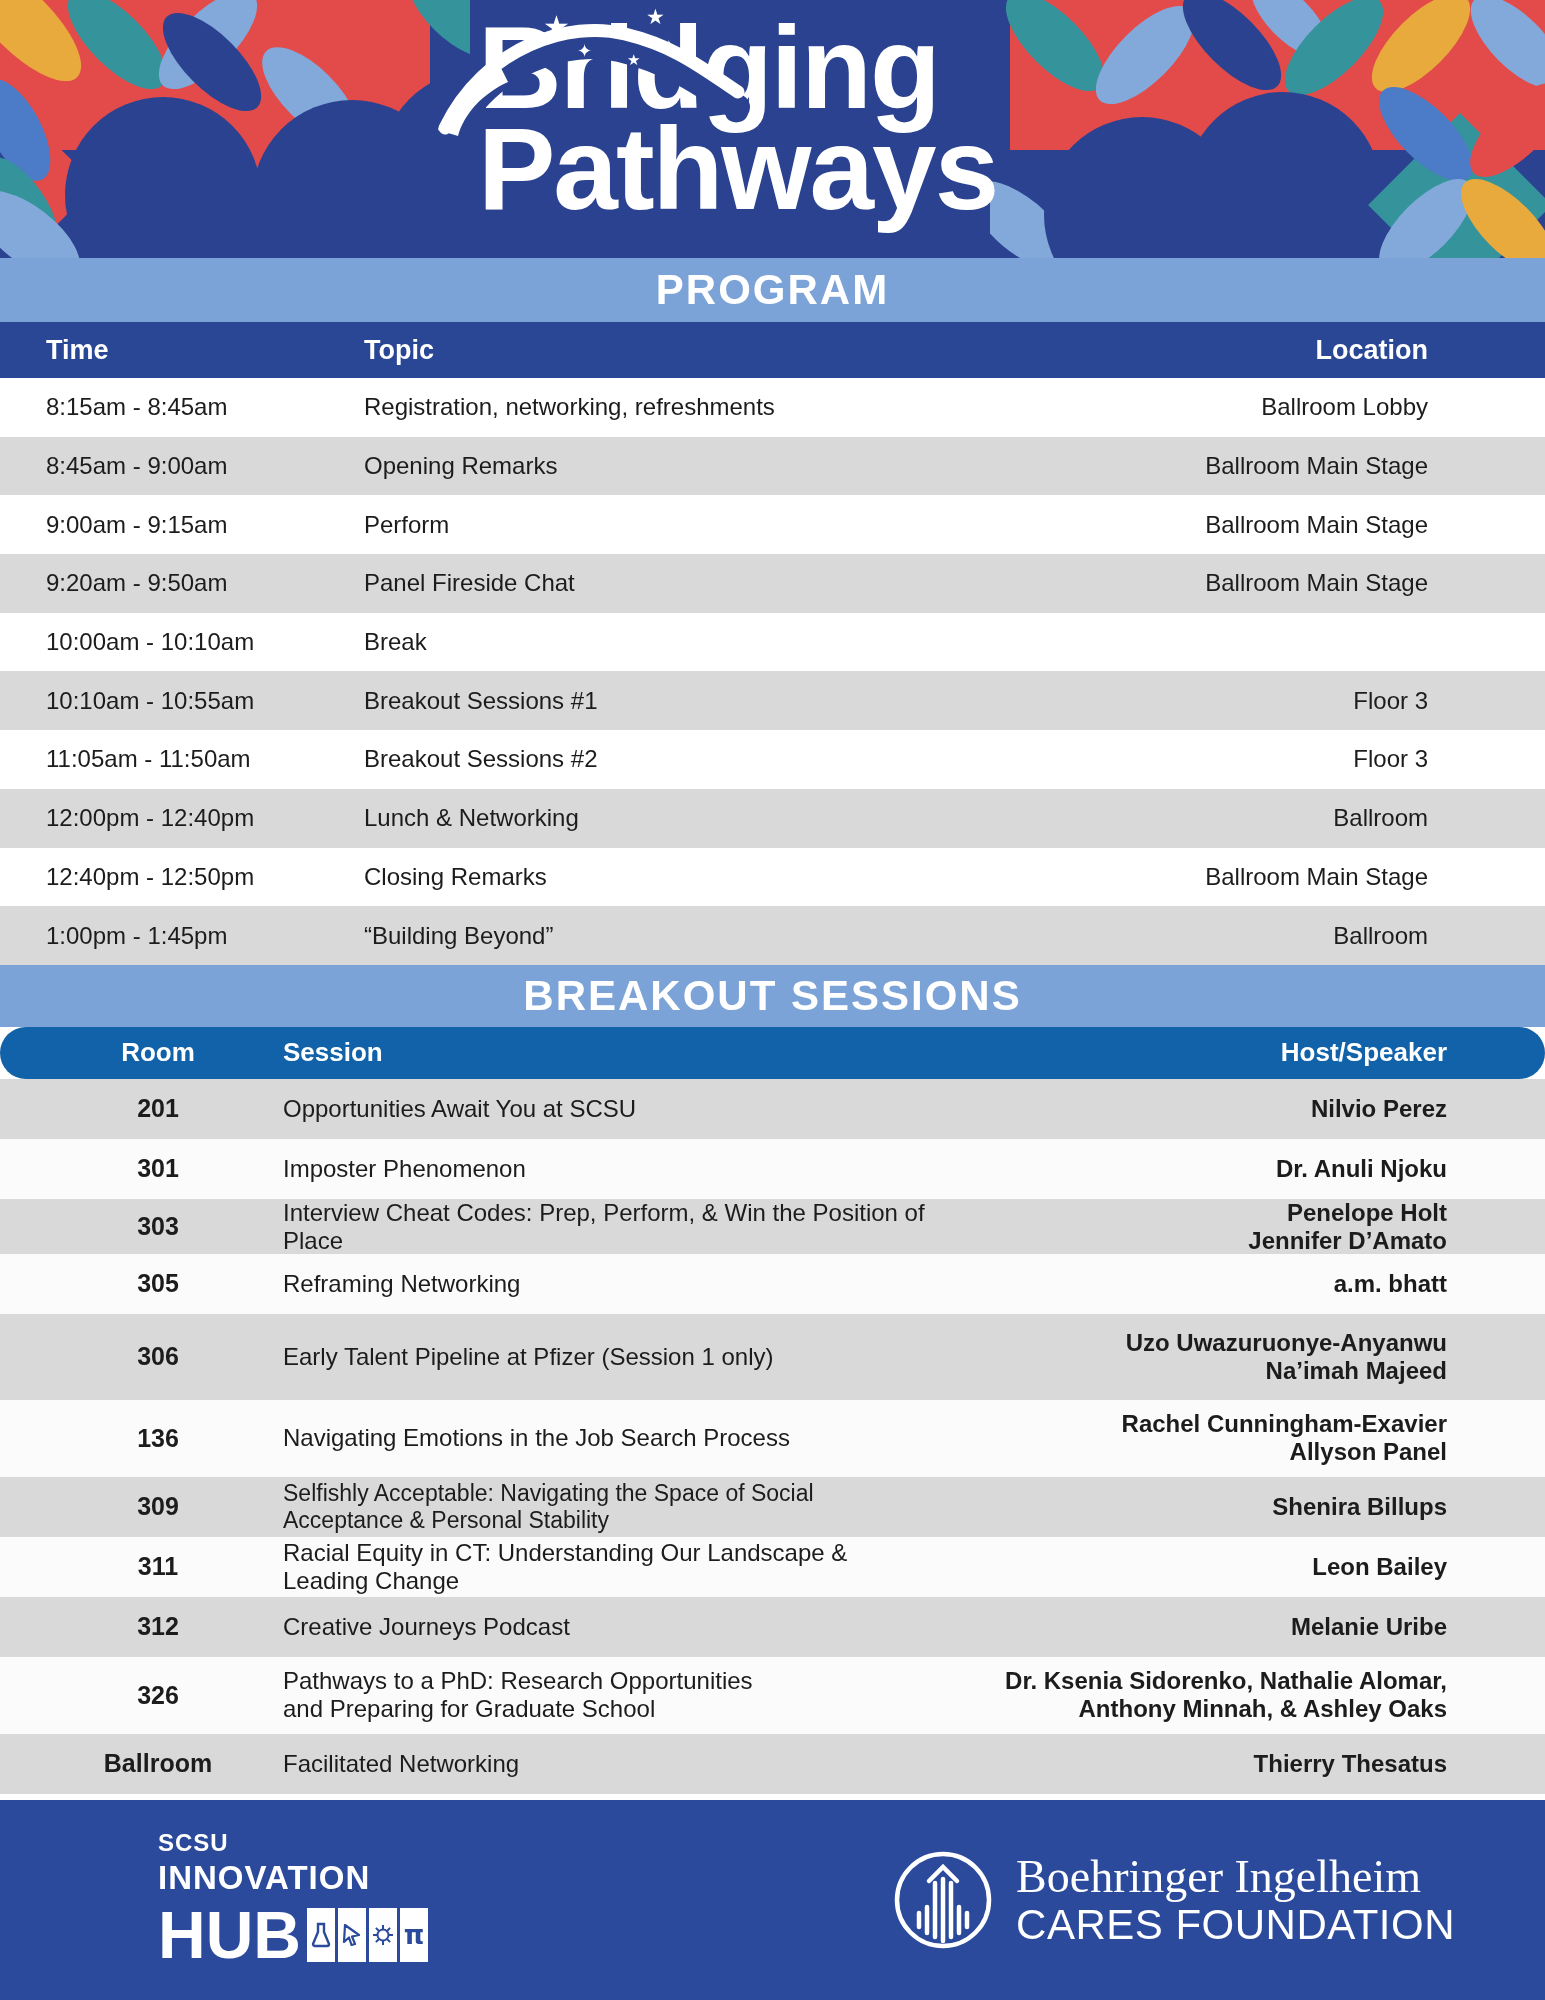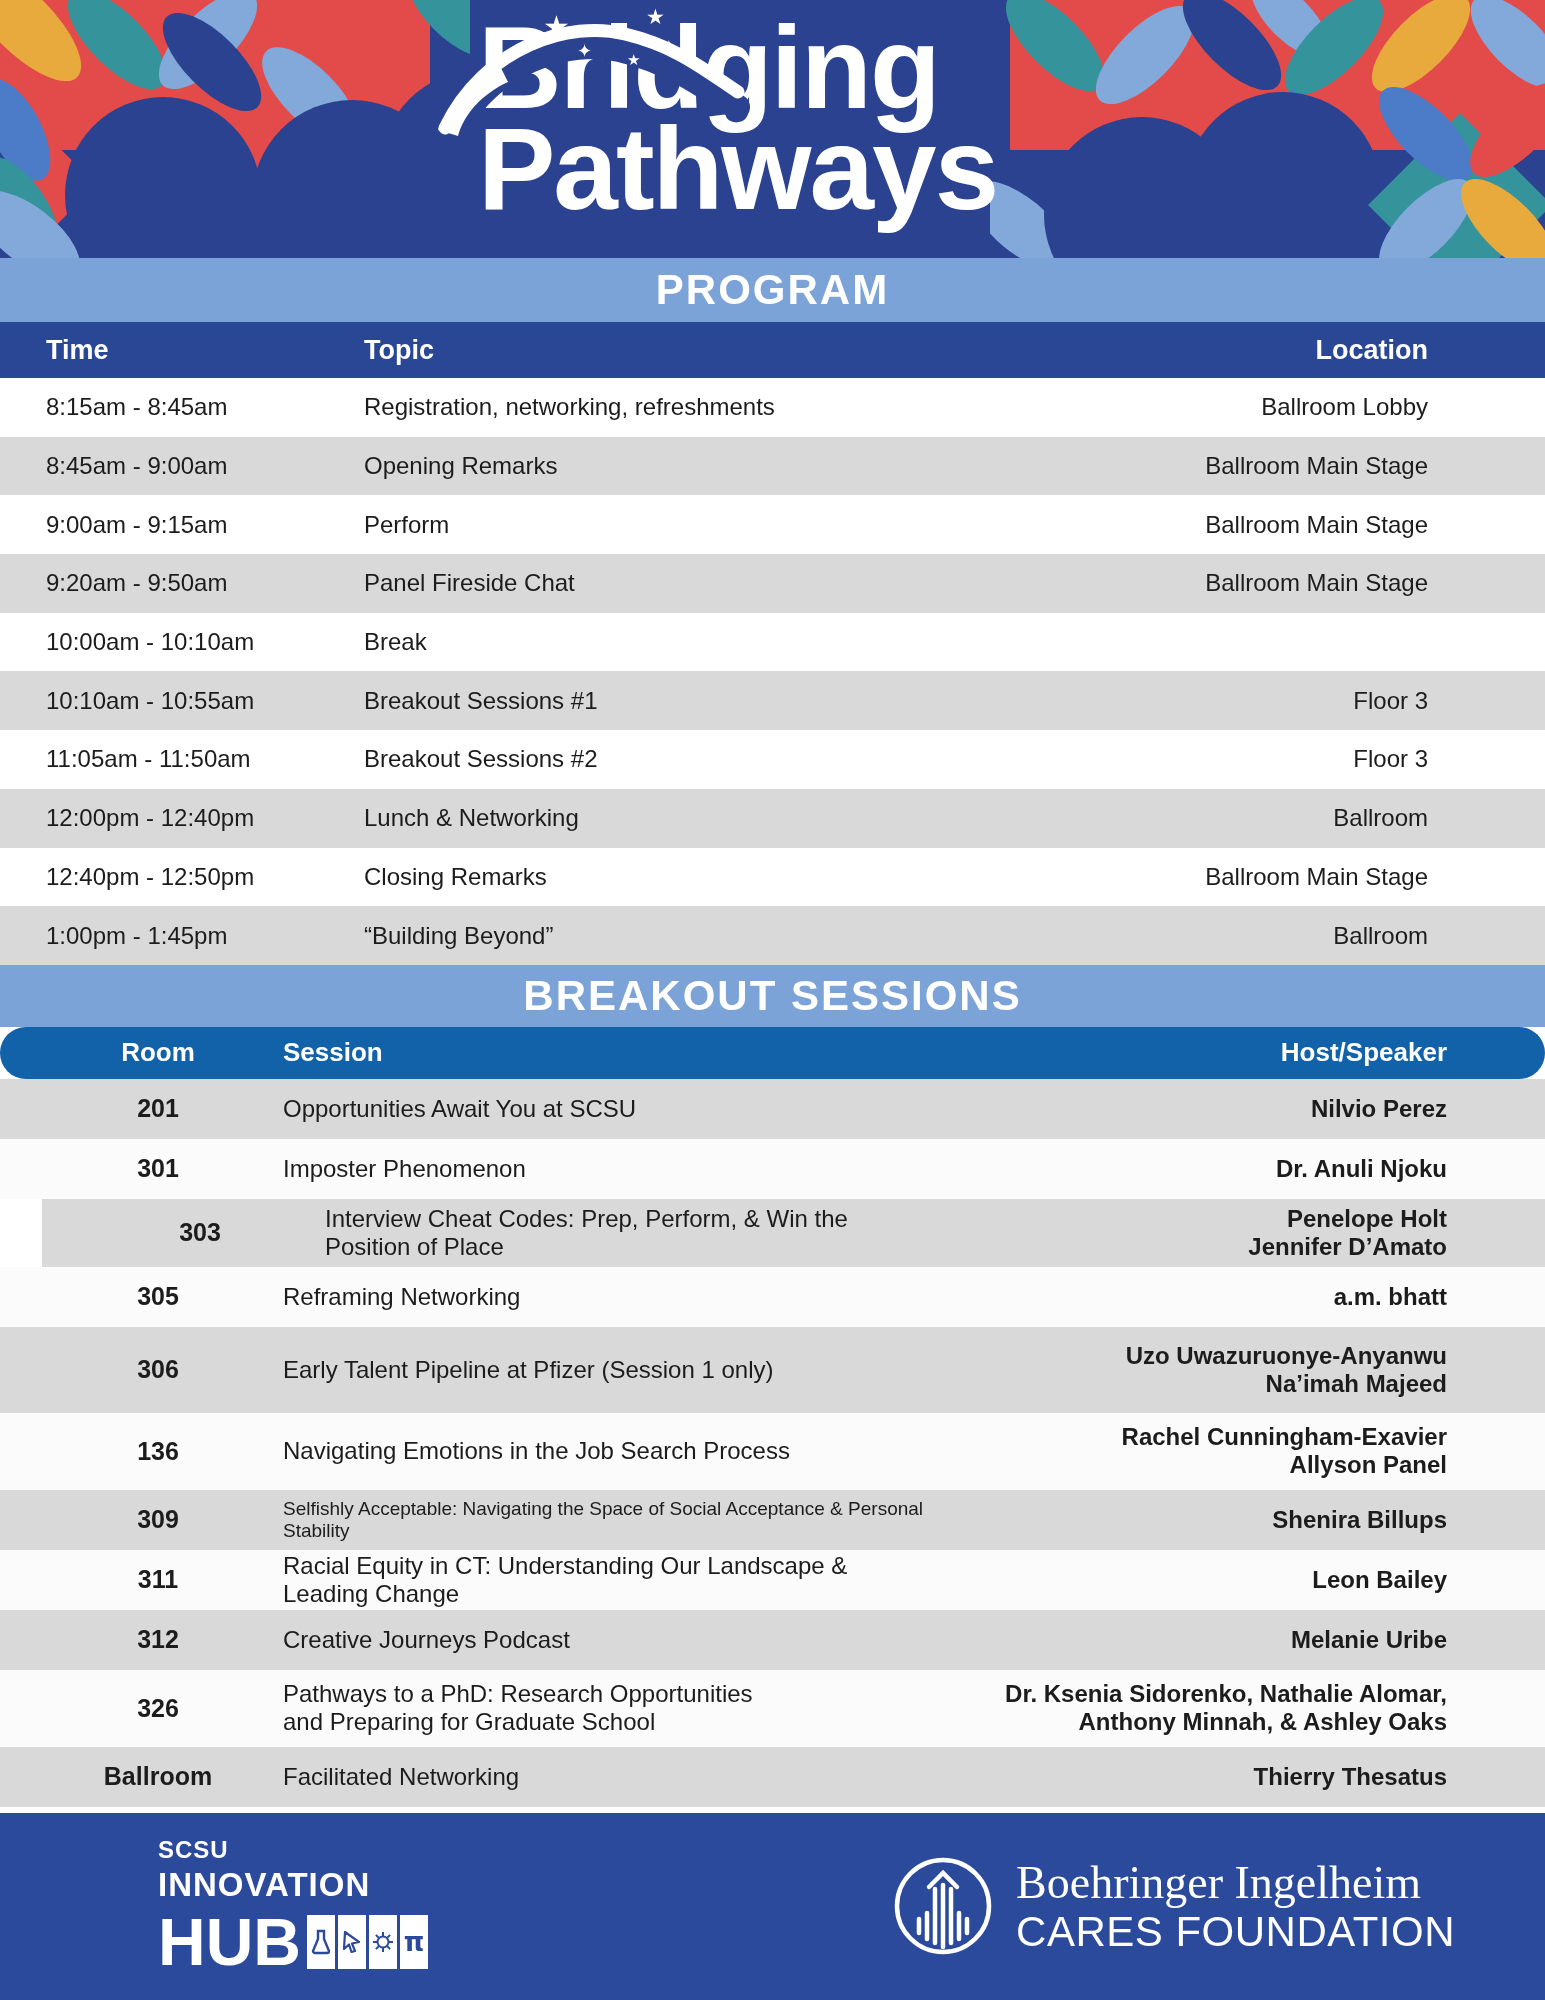--- a/index.html
+++ b/index.html
@@ -40,21 +40,21 @@
   .prow .loc{justify-self:end;text-align:right;}
   .bg-white{background:var(--row-white);}
   .bg-gray{background:var(--row-gray);}
   .bg-white2{background:var(--breakout-row-white);}
 
   
   .breakout-grid{display:grid;grid-template-columns:190px 1fr 480px;column-gap:30px;padding:0 98px 0 63px;align-items:center;}
   .thead.breakout{height:52px;background:var(--breakout-header-blue);font-size:26px;border-radius:26px;}
   .brow{font-size:24px;color:var(--text-dark);}
   .brow .room{font-weight:bold;text-align:center;font-size:25px;}
-  .brow .session.small-text{font-size:19px;}
+  .brow .session.small-text{font-size:23px;}
   .brow .host{font-weight:bold;text-align:right;line-height:28px;display:flex;flex-direction:column;
               align-items:flex-end;justify-content:center;}
   .gap-strip{height:6px;background:#fff;flex:none;}
 
   
   .footer{flex:1;background:var(--footer-blue);display:flex;align-items:center;justify-content:space-between;
           padding:0 90px 0 158px;color:#fff;}
   .scsu{line-height:1;}
   .scsu .t1{font-size:24px;font-weight:bold;letter-spacing:1px;margin-bottom:6px;}
   .scsu .t2{font-size:33px;font-weight:bold;letter-spacing:1px;margin-bottom:8px;}
@@ -215,21 +215,21 @@
           <div>Nilvio Perez</div>
         </div>
   </div>
       <div class="brow breakout-grid bg-white2" style="height: 60px;">
     <div class="room">301</div>
     <div class="session">Imposter Phenomenon</div>
     <div class="host">
           <div>Dr. Anuli Njoku</div>
         </div>
   </div>
-      <div class="brow breakout-grid bg-gray" style="height: 68px; margin-left: 42px;">
+      <div class="brow breakout-grid bg-gray" style="height: 55px;">
     <div class="room">303</div>
     <div class="session">Interview Cheat Codes: Prep, Perform, &amp; Win the Position of Place</div>
     <div class="host">
           <div>Penelope Holt</div>
           <div>Jennifer D’Amato</div>
         </div>
   </div>
       <div class="brow breakout-grid bg-white2" style="height: 60px;">
     <div class="room">305</div>
     <div class="session">Reframing Networking</div>

